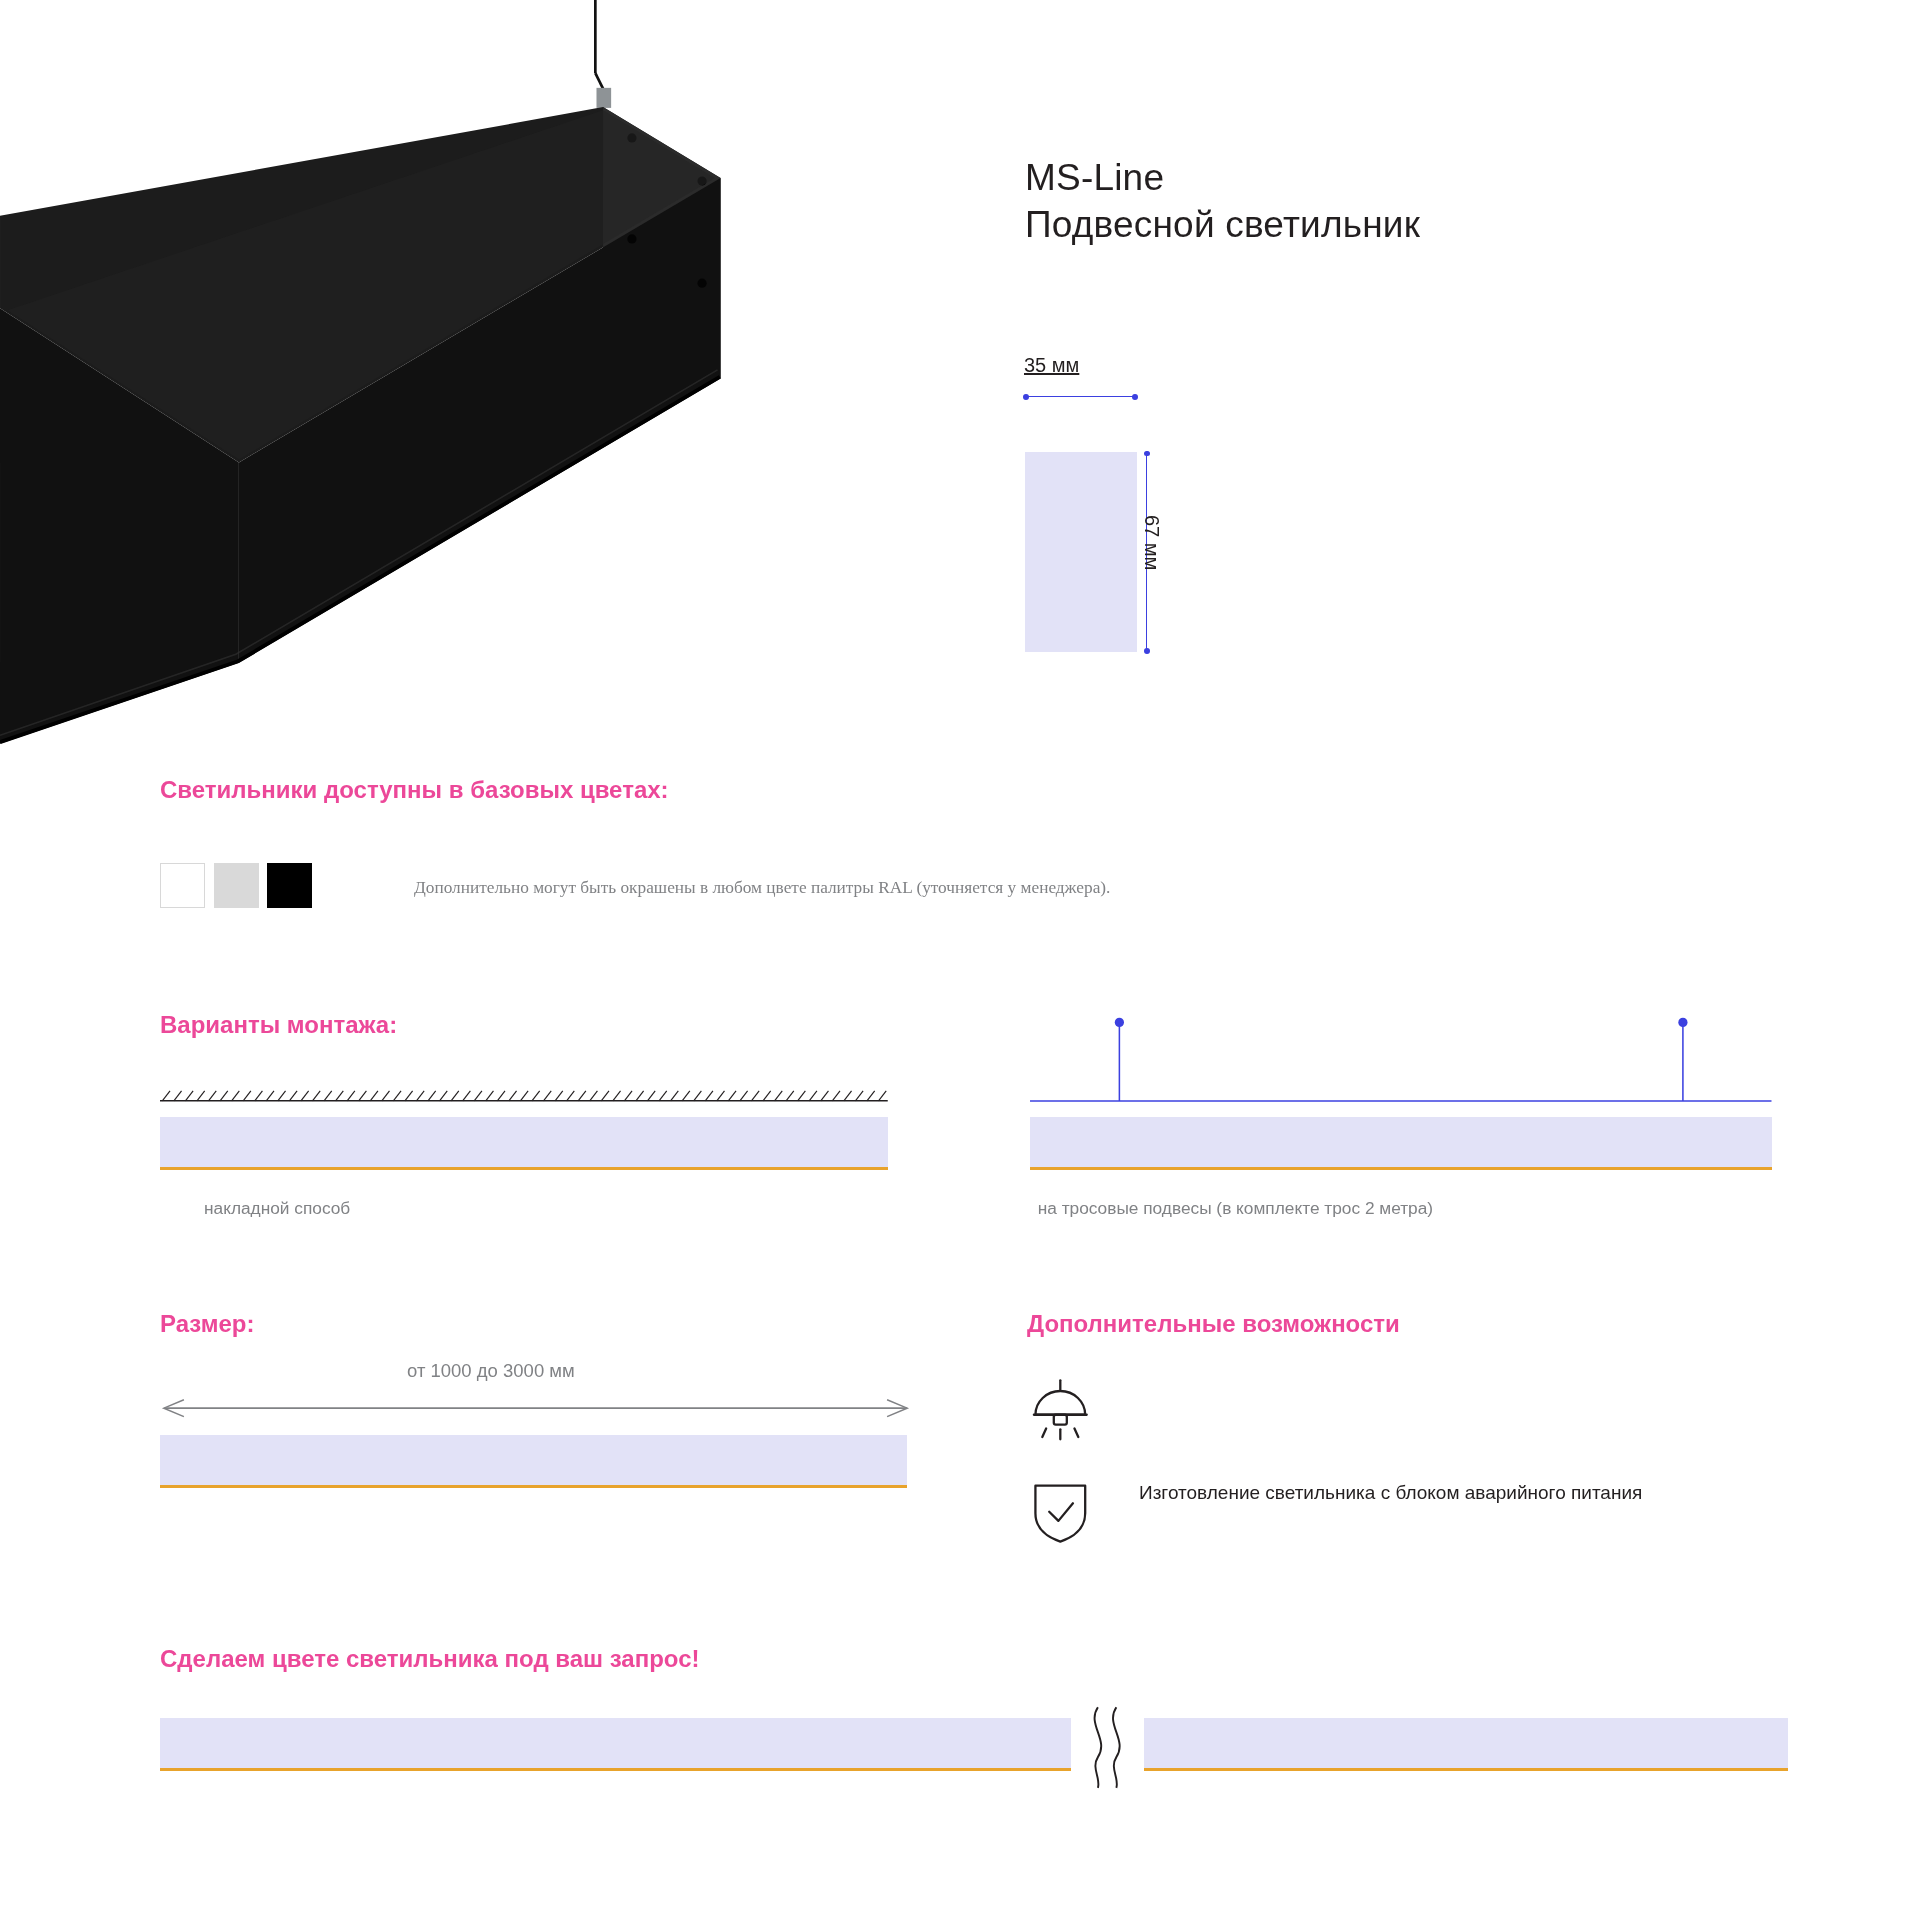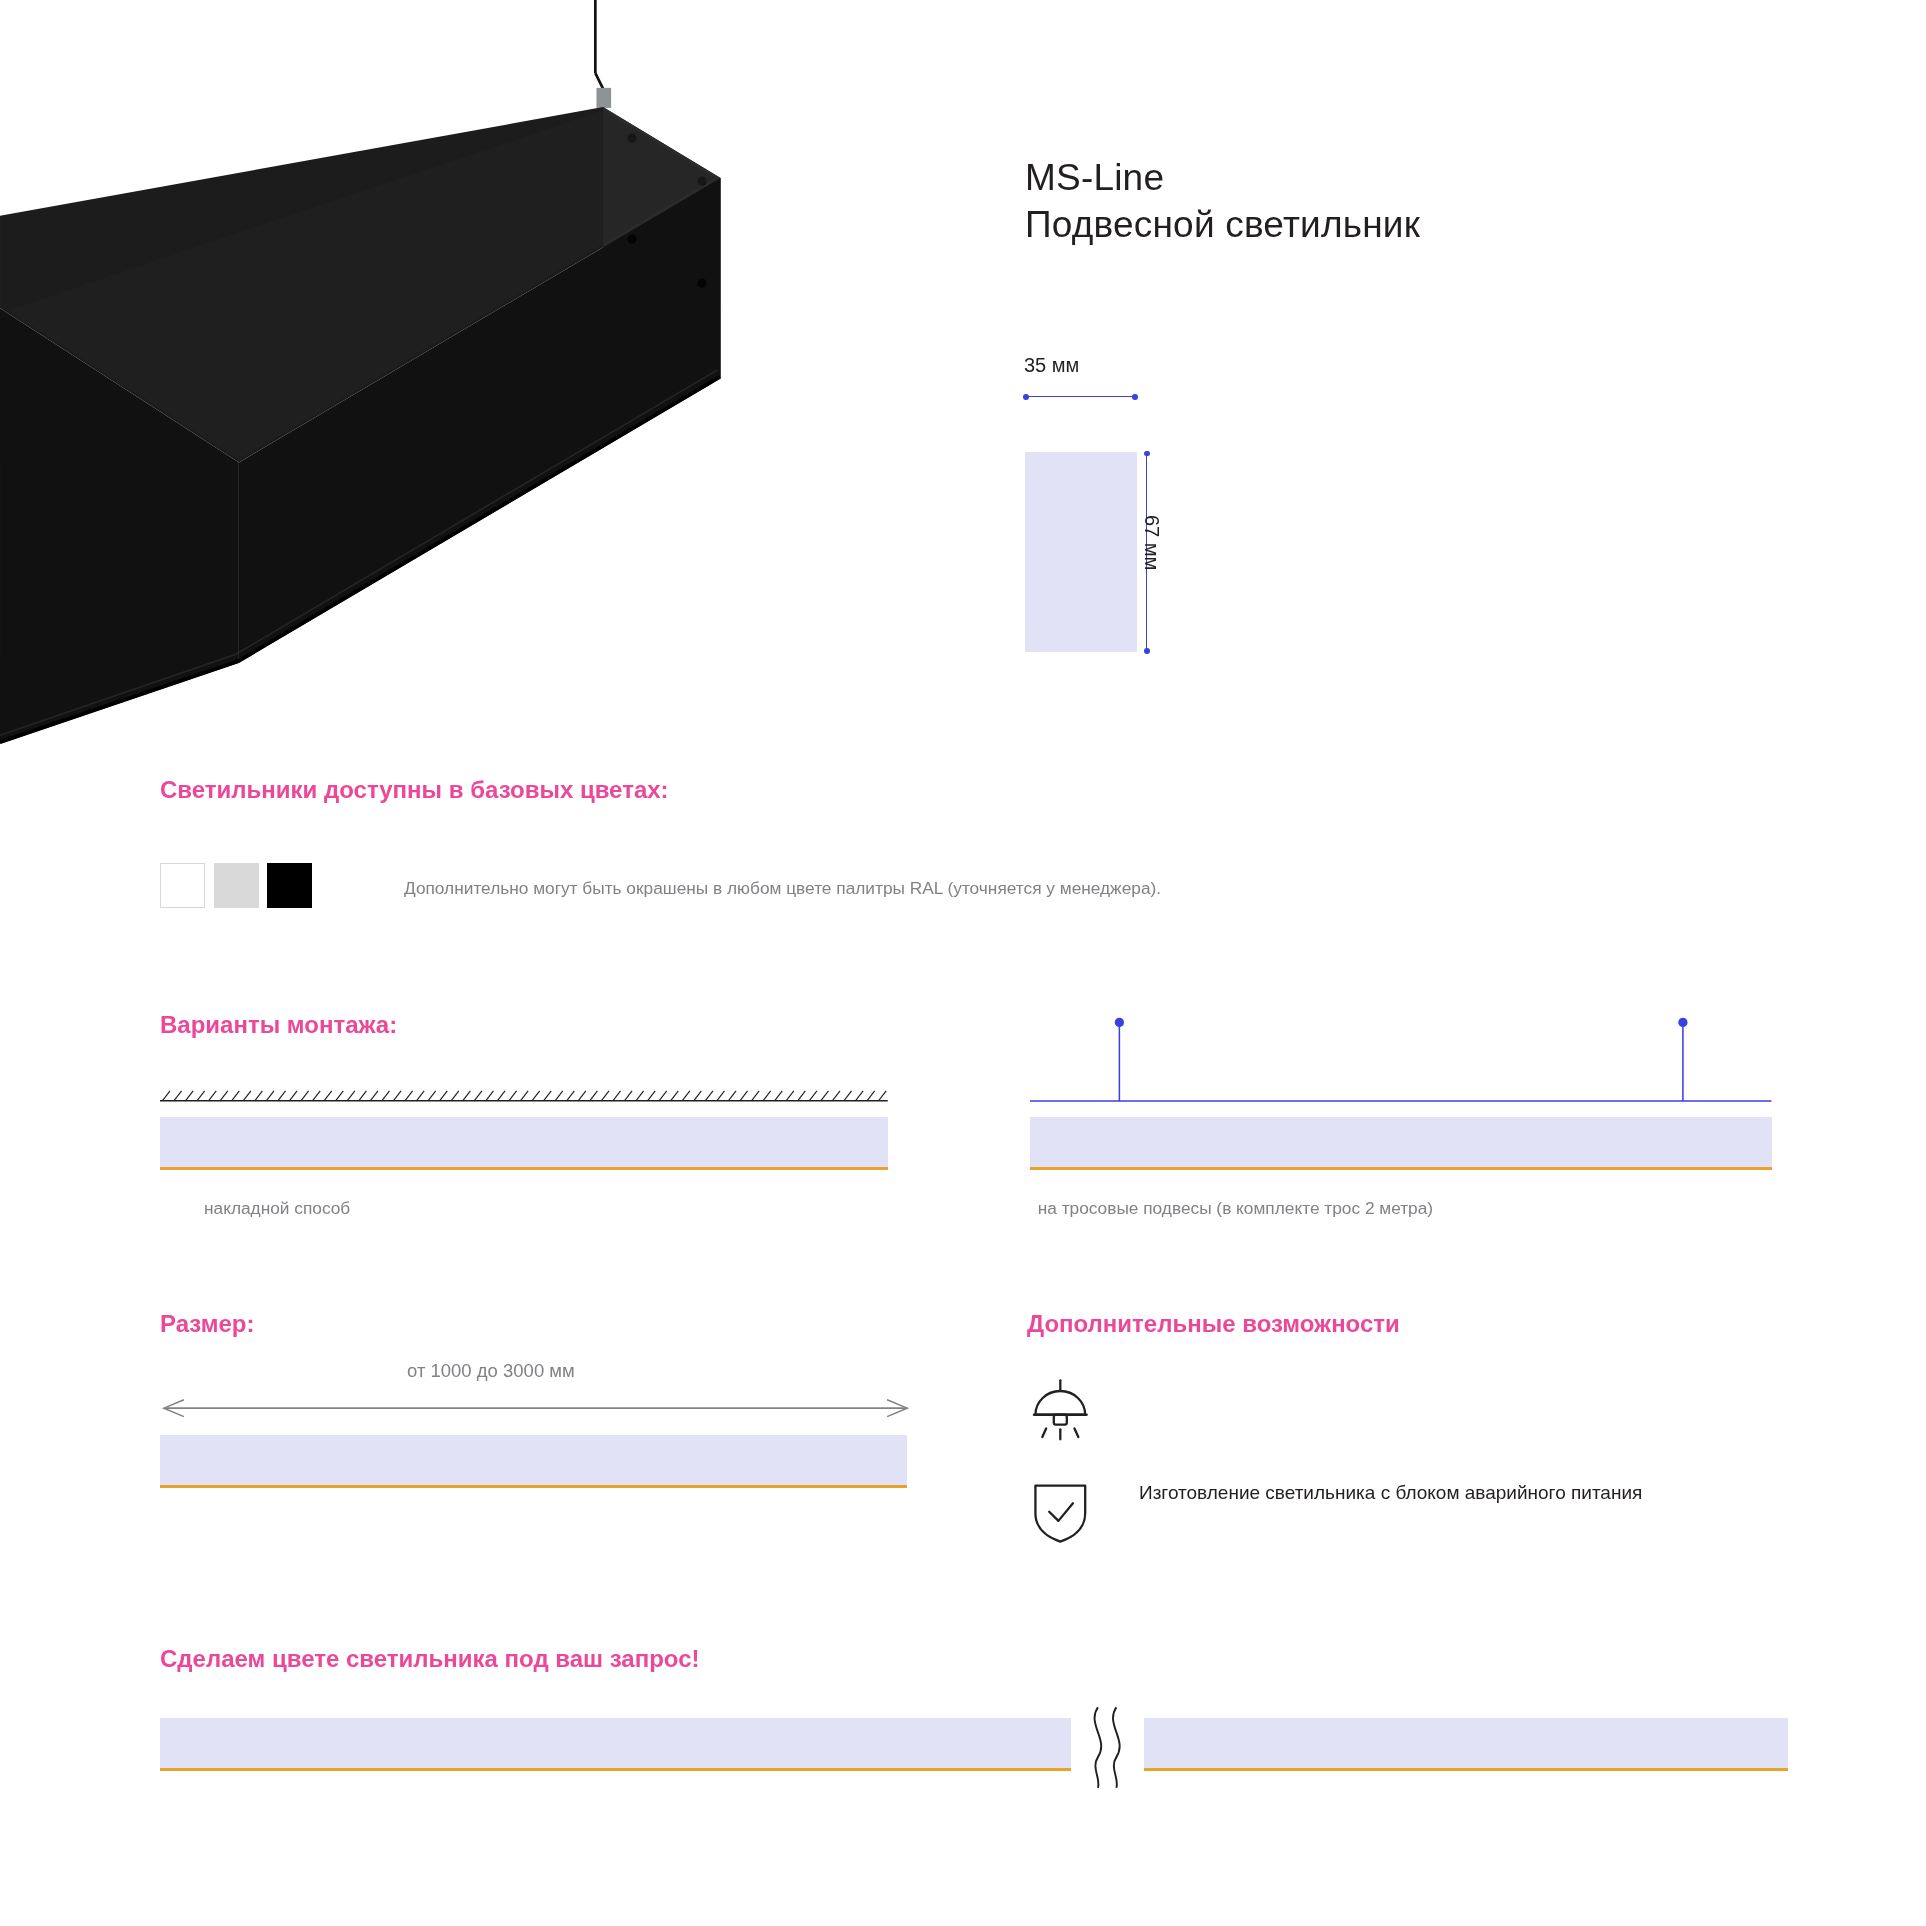--- a/index.html
+++ b/index.html
@@ -54,20 +54,21 @@
     top: 354px;
     width: 270px;
     height: 327px;
   }
   .xsec-label-top {
     position: absolute;
     left: 7px;
     top: 0px;
     font-size: 20px;
     color: #231f20;
+    text-decoration: underline;
   }
   .xsec-box {
     position: absolute;
     left: 7.7px;
     top: 98px;
     width: 112px;
     height: 200px;
     background: #e2e2f7;
   }
   .xsec-label-right {
@@ -132,25 +133,26 @@
   }
   .sw {
     width: 45px;
     height: 45px;
   }
   .sw-white { background: #ffffff; border: 1.2px solid #d8d8d8; box-sizing: border-box; }
   .sw-gray  { background: #d9d9d9; }
   .sw-black { background: #000000; }
   .colors-note {
     position: absolute;
-    left: 404px;
+    left: 414px;
     top: 878px;
     font-size: 17.3px;
     color: #808285;
     white-space: nowrap;
+    font-family: Liberation Serif, serif;
   }
 
   
   .mount-a {
     position: absolute;
     left: 160px;
     top: 1086px;
     width: 747px;
     height: 139px;
   }

